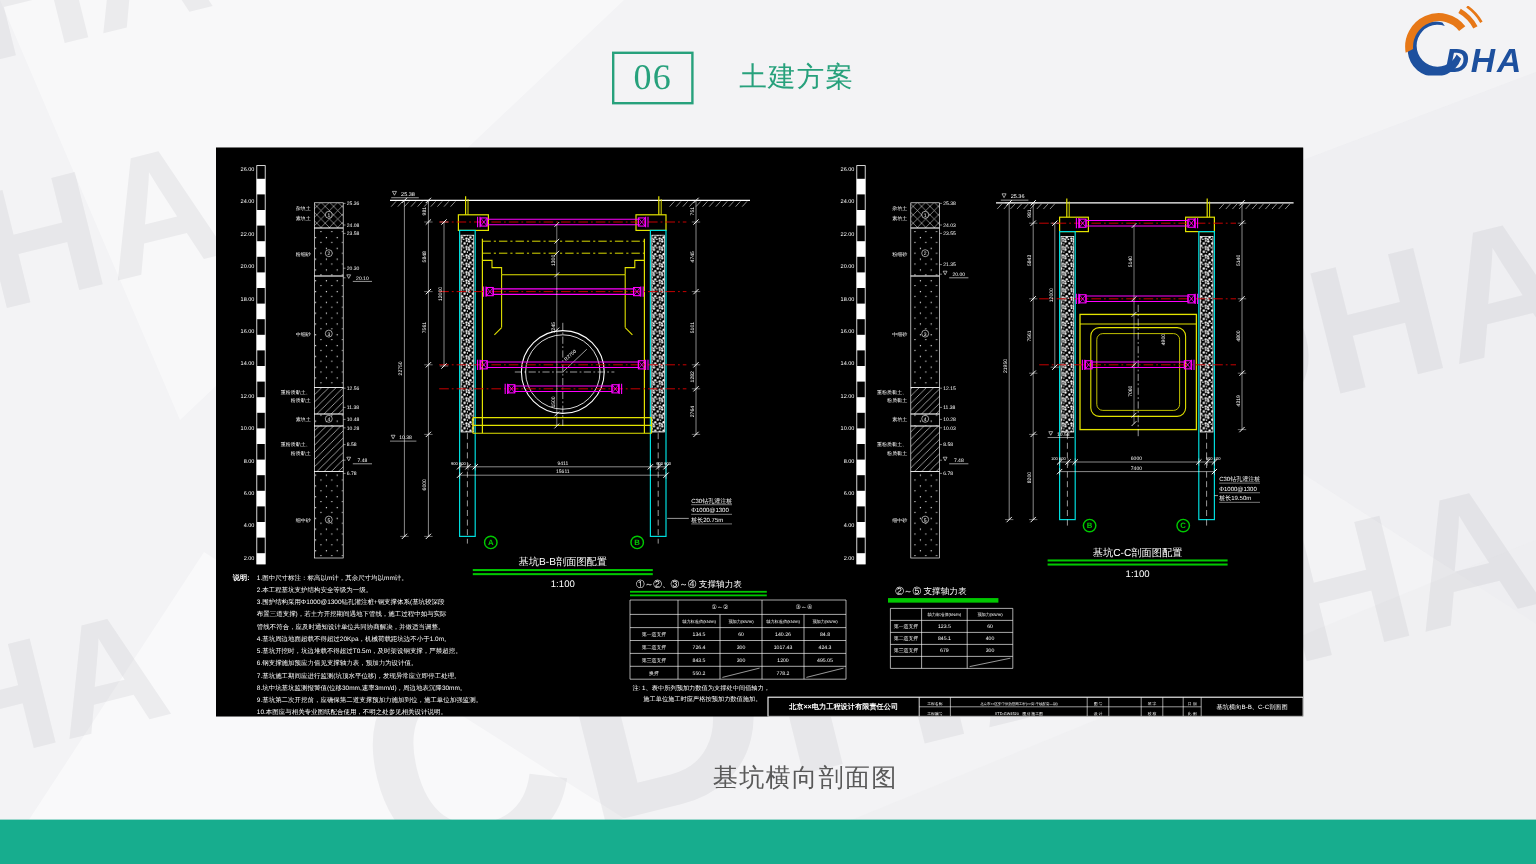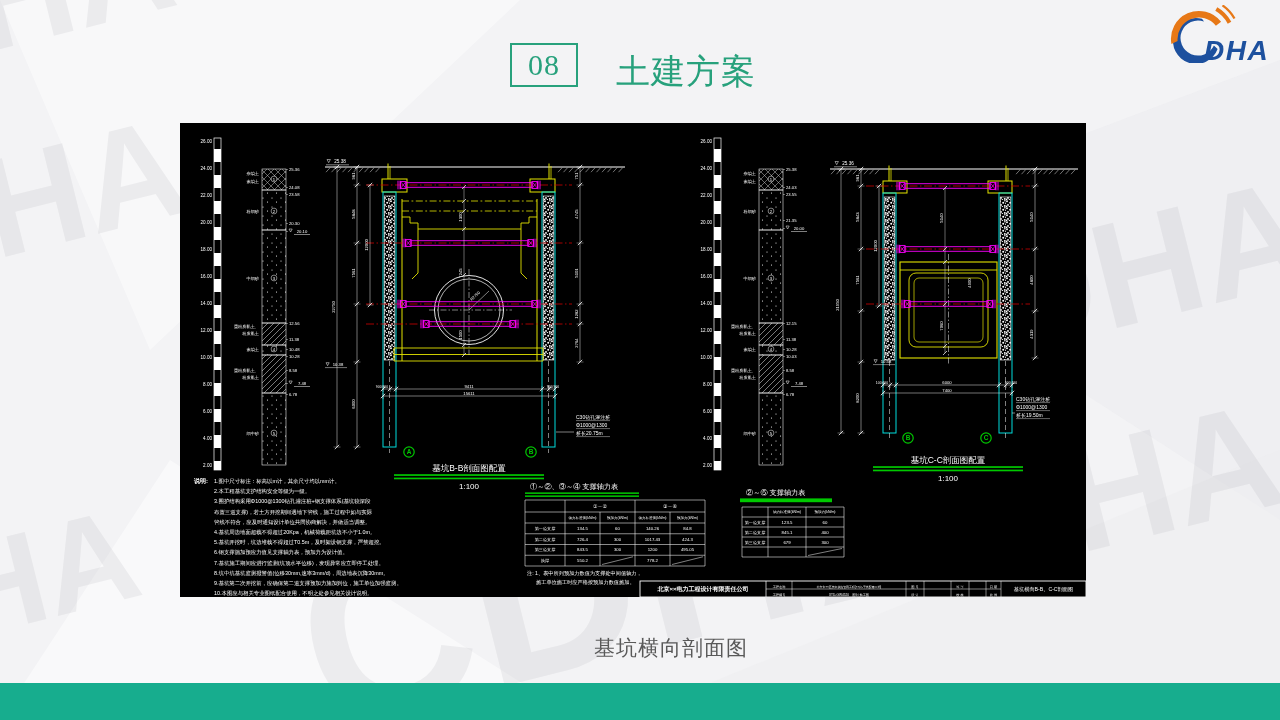--- a/index.html
+++ b/index.html
@@ -2,21 +2,21 @@
 <html><head>
 <meta charset="utf-8">
 <style>
   html,body{margin:0;padding:0;}
   body{width:1280px;height:720px;overflow:hidden;font-family:"Liberation Sans",sans-serif;}
   .slide{position:relative;width:1280px;height:720px;background:#f3f3f5;overflow:hidden;}
   .bgfx{position:absolute;left:0;top:0;width:1280px;height:720px;}
   .wm{position:absolute;font-weight:bold;color:rgba(128,128,142,.10);white-space:nowrap;line-height:1;user-select:none;}
   .hdr-box{position:absolute;left:510px;top:43px;width:68px;height:44px;border:2px solid #27a17c;box-sizing:border-box;display:flex;align-items:center;justify-content:center;}
   .hdr-num{font-family:"Liberation Serif",serif;font-size:30px;color:#27a17c;letter-spacing:1px;}
-  .hdr-title{position:absolute;left:616px;top:49px;font-size:34px;color:#27a17c;letter-spacing:1px;font-weight:500;}
+  .hdr-title{position:absolute;left:616px;top:49px;font-size:23px;color:#27a17c;letter-spacing:1px;font-weight:500;}
   .logo{position:absolute;left:1168px;top:5px;width:112px;height:58px;}
   .cad{position:absolute;left:180px;top:123px;width:906px;height:474px;background:#000;}
   .caption{position:absolute;left:0;top:634px;width:1270px;text-align:center;font-size:21px;color:#595959;letter-spacing:1px;margin-left:36px;}
   .footer{position:absolute;left:0;top:683px;width:1280px;height:37px;background:#17ad8e;}
   svg text{font-family:"Liberation Sans",sans-serif;}
 </style>
 </head>
 <body>
 
 <div class="slide">
@@ -31,21 +31,21 @@
   <div id="wm-layer">
       <div class="wm" style="left: -30px; top: -88px; font-size: 140px; transform: rotate(-14deg);">HA</div>
       <div class="wm" style="left: -18px; top: 118px; font-size: 140px; transform: rotate(-14deg);">HA</div>
       <div class="wm" style="left: -50px; top: 508px; font-size: 130px; transform: rotate(-14deg);">HA</div>
       <div class="wm" style="left: 295px; top: 452px; font-size: 235px; transform: rotate(-14deg);">CDHA</div>
       <div class="wm" style="left: 878px; top: 205px; font-size: 150px; transform: rotate(-14deg);">CDHA</div>
       <div class="wm" style="left: 850px; top: 428px; font-size: 150px; transform: rotate(-14deg);">CDHA</div>
     </div>
 
   <div class="hdr-box">
-    <span class="hdr-num">08</span>
+    <span class="hdr-num">06</span>
   </div>
   <div class="hdr-title">土建方案</div>
 
   <svg class="logo" viewBox="0 0 112 58">
     <path fill="#1d509e" d="M34,13.8 A23,23 0 1 0 49.6,43.9 L45.9,40.4 A17.5,17.5 0 1 1 36,16.6 Z"></path>
     <path fill="#e77817" d="M3.4,38.9 A28,28 0 0 1 53.1,16.8 L47.9,20.8 A21.5,21.5 0 0 0 9.6,35.9 Z"></path>
     <path fill="none" stroke="#e77817" stroke-width="4" d="M48.3,4.1 A34.5,34.5 0 0 1 61.5,17.8"></path>
     <path fill="none" stroke="#e77817" stroke-width="2.3" d="M54.5,0.4 A41,41 0 0 1 66.5,13.5"></path>
     <text x="36" y="55" font-size="28" font-weight="bold" font-style="italic" fill="#1d509e" letter-spacing="1.5">DHA</text>
   </svg>

